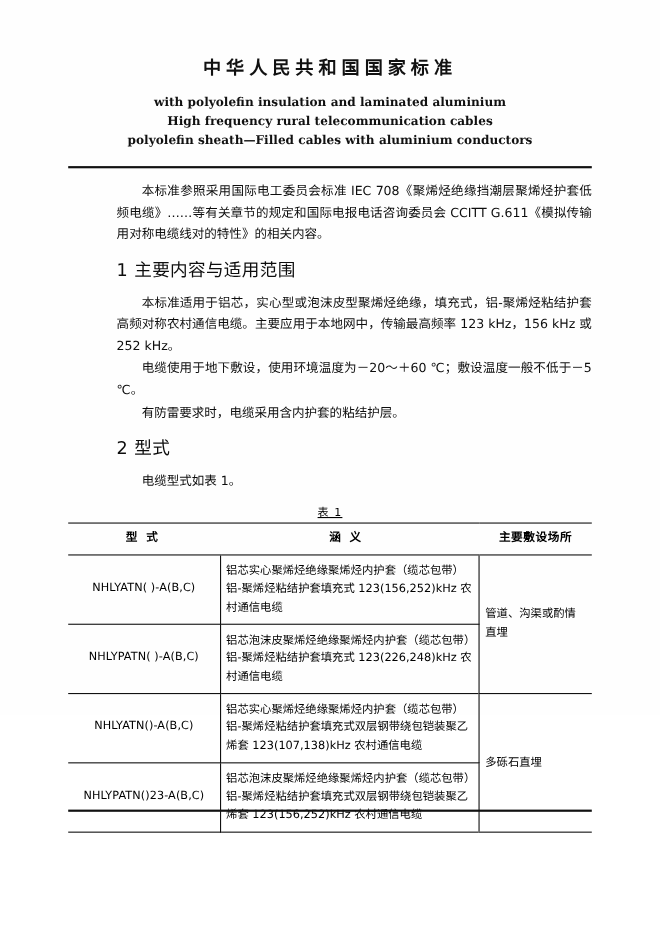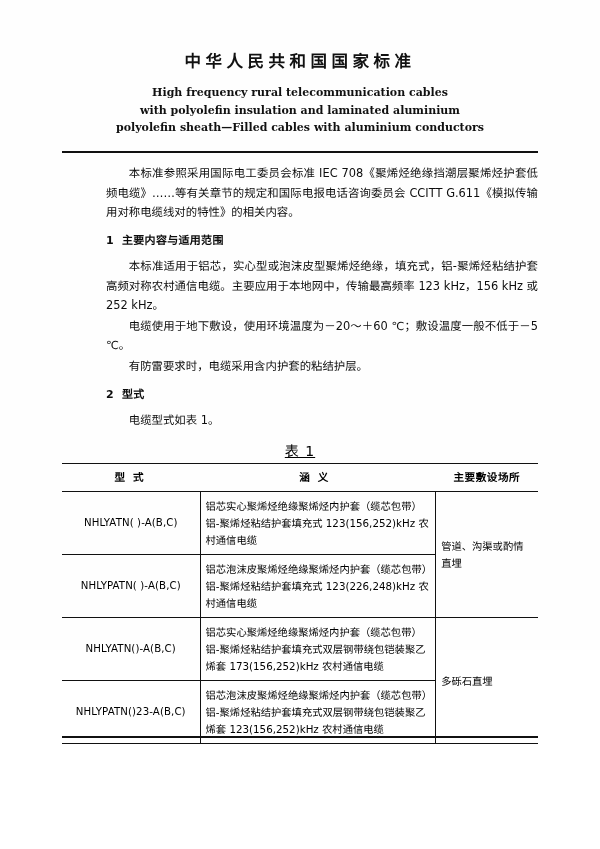--- a/index.html
+++ b/index.html
@@ -109,34 +109,34 @@
     margin-left: 44px;
   }
   .para {
     text-indent: 2em;
     margin: 0 0 1px 0;
   }
   .para.tight { margin-bottom: 0; }
 
   .section-head {
     margin: 9px 0 6px 0;
-    font-weight: bold;
-    font-size: 11px;
+    font-weight: normal;
+    font-size: 16px;
     letter-spacing: 0.3px;
   }
   .section-head .sec-no {
     display: inline-block;
     min-width: 16px;
     font-family: "DejaVu Sans", "Liberation Sans", sans-serif;
   }
 
   
   .table-caption {
     text-align: center;
-    font-size: 14px;
+    font-size: 10px;
     margin: 10px 0 3px 0;
     letter-spacing: 1px;
     text-decoration: underline;
   }
 
   table.spec {
     width: 100%;
     border-collapse: collapse;
     table-layout: fixed;
     font-size: 10.3px;
@@ -213,22 +213,22 @@
 <body>
 
 <div class="page">
   <div class="content">
 
     <div class="doc-header">
       <div class="national-standard">中华人民共和国国家标准</div>
 
 
       <div class="title-en">
+        <span>with polyolefin insulation and laminated aluminium</span>
         <span>High frequency rural telecommunication cables</span>
-        <span>with polyolefin insulation and laminated aluminium</span>
         <span>polyolefin sheath—Filled cables with aluminium conductors</span>
       </div>
     </div>
 
     <div class="rule-top"></div>
 
     <div class="body-text">
 
       <p class="para">本标准参照采用国际电工委员会标准 IEC 708《聚烯烃绝缘挡潮层聚烯烃护套低频电缆》……等有关章节的规定和国际电报电话咨询委员会 CCITT G.611《模拟传输用对称电缆线对的特性》的相关内容。</p>
 
@@ -267,21 +267,21 @@
           <td class="cell-type">NHLYATN( )-A(B,C)</td>
           <td class="cell-mean">铝芯实心聚烯烃绝缘聚烯烃内护套（缆芯包带）铝-聚烯烃粘结护套填充式 123(156,252)kHz 农村通信电缆</td>
           <td class="cell-place" rowspan="2">管道、沟渠或酌情直埋</td>
         </tr>
         <tr>
           <td class="cell-type">NHLYPATN( )-A(B,C)</td>
           <td class="cell-mean">铝芯泡沫皮聚烯烃绝缘聚烯烃内护套（缆芯包带）铝-聚烯烃粘结护套填充式 123(226,248)kHz 农村通信电缆</td>
         </tr>
         <tr>
           <td class="cell-type">NHLYATN()-A(B,C)</td>
-          <td class="cell-mean">铝芯实心聚烯烃绝缘聚烯烃内护套（缆芯包带）铝-聚烯烃粘结护套填充式双层钢带绕包铠装聚乙烯套 173(156,252)kHz 农村通信电缆</td>
+          <td class="cell-mean">铝芯实心聚烯烃绝缘聚烯烃内护套（缆芯包带）铝-聚烯烃粘结护套填充式双层钢带绕包铠装聚乙烯套 123(107,138)kHz 农村通信电缆</td>
           <td class="cell-place" rowspan="2">多砾石直埋</td>
         </tr>
         <tr>
           <td class="cell-type">NHLYPATN()23-A(B,C)</td>
           <td class="cell-mean">铝芯泡沫皮聚烯烃绝缘聚烯烃内护套（缆芯包带）铝-聚烯烃粘结护套填充式双层钢带绕包铠装聚乙烯套 123(156,252)kHz 农村通信电缆</td>
         </tr>
       </tbody>
     </table>
 
   </div>

